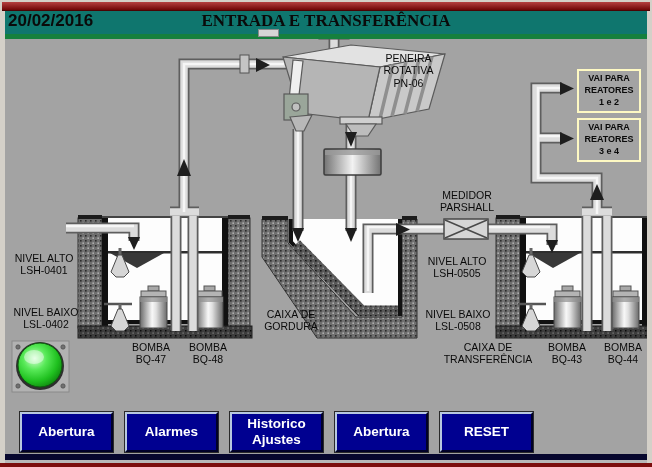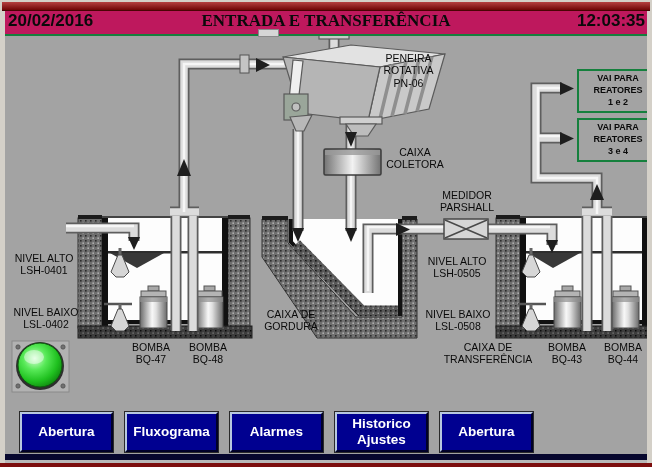--- a/index.html
+++ b/index.html
@@ -8,36 +8,36 @@
   
   .frame-left{position:absolute;left:0;top:0;width:5px;height:100%;background:#d4d0c8;z-index:20;}
   .frame-right{position:absolute;right:0;top:0;width:5px;height:100%;background:#d4d0c8;z-index:20;}
   .frame-top{position:absolute;left:0;top:0;width:100%;height:2px;background:#d4d0c8;z-index:21;}
   .title-band{position:absolute;left:2px;right:2px;top:2px;height:8px;
               background:linear-gradient(#b54040,#6f0606);border-bottom:1px solid #4a0404;z-index:21;}
   .strip-navy{position:absolute;left:2px;right:2px;top:454px;height:6px;background:#07072e;z-index:15;}
   .strip-gray{position:absolute;left:0;right:0;top:460px;height:3px;background:#b8b8b8;z-index:15;}
   .strip-red{position:absolute;left:0;right:0;top:463px;height:4px;background:#7c0d0d;z-index:22;}
   
-  .header{position:absolute;left:5px;right:5px;top:11px;height:23px;background:#be185d;
-          border-bottom:2px solid #15803d;z-index:10;font-weight:bold;font-size:17px;color:#0a0a0a;}
+  .header{position:absolute;left:5px;right:5px;top:11px;height:23px;background:#0f766e;
+          border-bottom:5px solid #15803d;z-index:10;font-weight:bold;font-size:17px;color:#0a0a0a;}
   .hdr-date{position:absolute;left:3px;top:0px;}
   .hdr-title{position:absolute;left:0;right:0;top:0px;text-align:center;font-family:Liberation Serif, serif;}
   .hdr-time{position:absolute;right:2px;top:0px;}
   .notch{position:absolute;left:258px;top:29px;width:19px;height:6px;background:#d6d6d6;
          border:1px solid #8a8a8a;z-index:11;}
   
   .stage{position:absolute;inset:0;z-index:2;}
   .stage svg{position:absolute;left:0;top:0;}
   .lbl{position:absolute;font-weight:normal;font-size:10.5px;line-height:1.18;color:#0a0a0a;
        text-align:center;white-space:pre-line;z-index:3;}
-  .vai-box{position:absolute;left:577px;width:60px;height:40px;border:2px solid #15803d;
+  .vai-box{position:absolute;left:577px;width:60px;height:40px;border:2px solid #fef9c3;
            background:#a3a3a3;display:flex;align-items:center;justify-content:center;
            font-weight:bold;font-size:9px;line-height:1.3;text-align:center;white-space:pre-line;
-           color:#0a0a0a;z-index:3;padding-left:9px;}
+           color:#0a0a0a;z-index:3;}
   .sistema{font-size:8px;line-height:1.25;}
   
   .po path{fill:none;stroke:#5e5e5e;stroke-width:11;stroke-linejoin:miter;}
   .pi path{fill:none;stroke:#dcdcdc;stroke-width:7.5;stroke-linejoin:miter;}
   .ph path{fill:none;stroke:#f6f6f6;stroke-width:2.5;stroke-linejoin:miter;}
   .arrow{fill:#1e1e1e;}
   
   .btnrow{position:absolute;left:0;top:412px;width:652px;height:42px;display:flex;
           padding-left:20px;gap:12px;box-sizing:border-box;z-index:16;}
   .hmi-btn{width:93px;height:40px;flex:0 0 93px;background:#000090;color:#fff;
@@ -250,22 +250,20 @@
         <circle cx="63" cy="386" r="2.2" fill="#707070" stroke="#444" stroke-width="0.6"></circle>
         <circle cx="40" cy="366" r="24" fill="#2e2e2e"></circle>
         <circle cx="40" cy="365" r="22" fill="url(#lampGrad)" stroke="#0e5c0e" stroke-width="1"></circle>
         <ellipse cx="34" cy="357" rx="10" ry="7" fill="#ffffff" opacity="0.45"></ellipse>
       </g>
     </svg>
 
     <div class="lbl" style="left:366px;top:52px;width:85px;">PENEIRA
 ROTATIVA
 PN-06</div>
-    <div class="lbl" style="left:383px;top:146px;width:64px;">CAIXA
-COLETORA</div>
     <div class="vai-box" style="top:69px;">VAI PARA
 REATORES
 1 e 2</div>
     <div class="vai-box" style="top:118px;">VAI PARA
 REATORES
 3 e 4</div>
     <div class="lbl" style="left:3px;top:252px;width:82px;">NIVEL ALTO
 LSH-0401</div>
     <div class="lbl" style="left:1px;top:306px;width:90px;">NIVEL BAIXO
 LSL-0402</div>
@@ -285,31 +283,30 @@
 TRANSFERÊNCIA</div>
     <div class="lbl" style="left:537px;top:341px;width:60px;">BOMBA
 BQ-43</div>
     <div class="lbl" style="left:594px;top:341px;width:58px;">BOMBA
 BQ-44</div>
   </div>
 
   <div class="header">
     <span class="hdr-date">20/02/2016</span>
     <span class="hdr-title">ENTRADA E TRANSFERÊNCIA</span>
-    <span class="hdr-time">12:03:35</span>
   </div>
   <div class="notch"></div>
 
   <div class="btnrow">
     <button class="hmi-btn">Abertura</button>
-    <button class="hmi-btn">Fluxograma</button>
     <button class="hmi-btn">Alarmes</button>
     <button class="hmi-btn">Historico
 Ajustes</button>
     <button class="hmi-btn">Abertura</button>
+    <button class="hmi-btn">RESET</button>
   </div>
 
   <div class="strip-navy"></div>
   <div class="strip-gray"></div>
   <div class="strip-red"></div>
   <div class="frame-left"></div>
   <div class="frame-right"></div>
   <div class="frame-top"></div>
   <div class="title-band"></div>
 </div>

